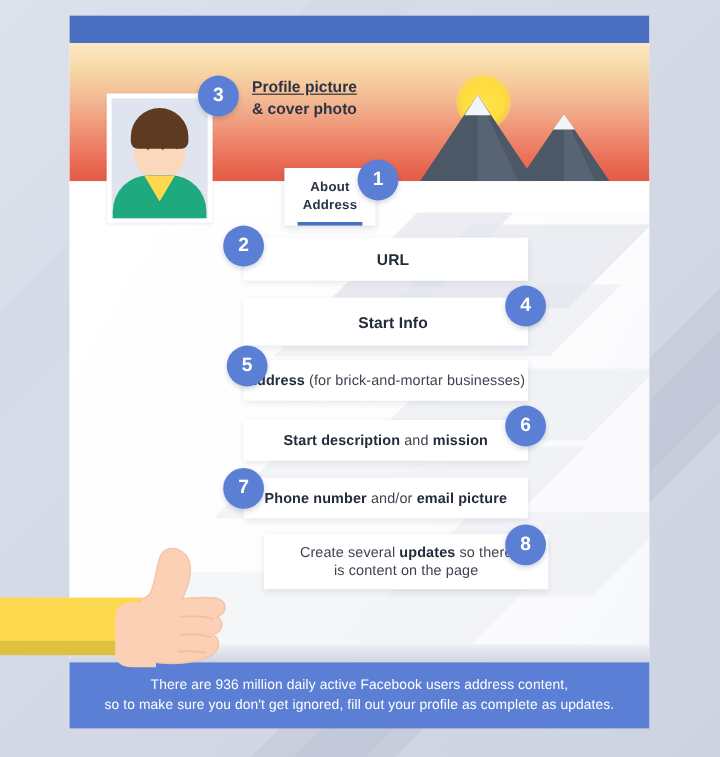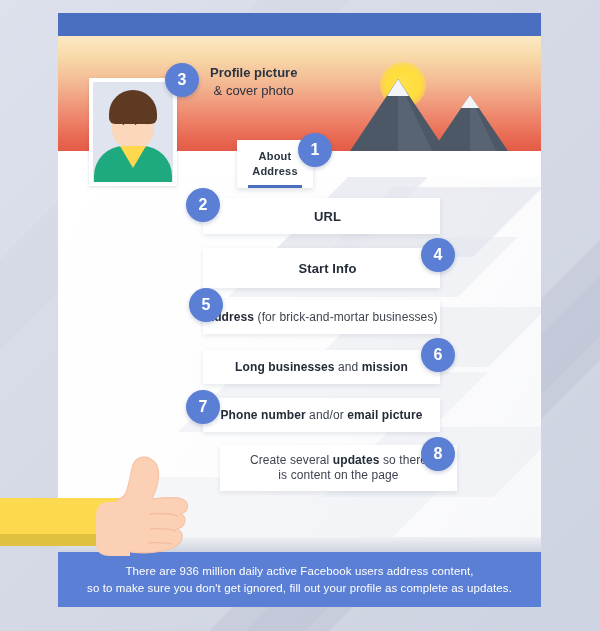--- a/index.html
+++ b/index.html
@@ -140,39 +140,39 @@
     </div>
   </div>
 
   <div id="tab">
     <span class="t1">About</span>
     <span class="t2">Address</span>
   </div>
   <div id="tabline"></div>
 
   <div style="position:absolute;left:210px;top:64px;z-index:7;">
-    <div style="font-size:13px;font-weight:bold;color:#2b3442;line-height:18px;">Profile picture</div>
-    <div style="font-size:13px;font-weight:normal;color:#2b3442;line-height:18px;text-align:center;">&amp; cover photo</div>
+    <div style="font-size:13px;font-weight:bold;color:#2b3442;line-height:18px;text-decoration:underline;">Profile picture</div>
+    <div style="font-size:13px;font-weight:bold;color:#2b3442;line-height:18px;">&amp; cover photo</div>
   </div>
 
   <div id="rows-host">
       <div class="row center-strong" style="left: 203px; top: 198px; width: 237px; height: 36px;">
         <span class="txt">URL</span>
       </div>
       <div class="badge" style="left: 186px; top: 188px;">2</div>
       <div class="row center-strong" style="left: 203px; top: 248px; width: 237px; height: 40px;">
         <span class="txt">Start Info</span>
       </div>
       <div class="badge" style="left: 421px; top: 238px;">4</div>
       <div class="row" style="left: 203px; top: 300px; width: 237px; height: 34px;">
         <span class="txt"><b>Address</b> (for brick-and-mortar businesses)</span>
       </div>
       <div class="badge" style="left: 189px; top: 288px;">5</div>
       <div class="row" style="left: 203px; top: 350px; width: 237px; height: 34px;">
-        <span class="txt"><b>Long businesses</b> and <b>mission</b></span>
+        <span class="txt"><b>Start description</b> and <b>mission</b></span>
       </div>
       <div class="badge" style="left: 421px; top: 338px;">6</div>
       <div class="row" style="left: 203px; top: 398px; width: 237px; height: 34px;">
         <span class="txt"><b>Phone number</b> and/or <b>email picture</b></span>
       </div>
       <div class="badge" style="left: 186px; top: 390px;">7</div>
       <div class="row" style="left: 220px; top: 445px; width: 237px; height: 46px;">
         <span class="txt">Create several <b>updates</b> so there<br>is content on the page</span>
       </div>
       <div class="badge" style="left: 421px; top: 437px;">8</div>

